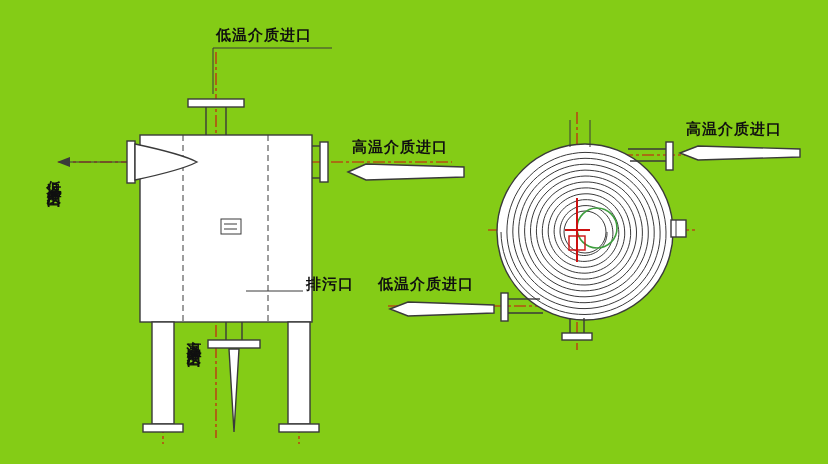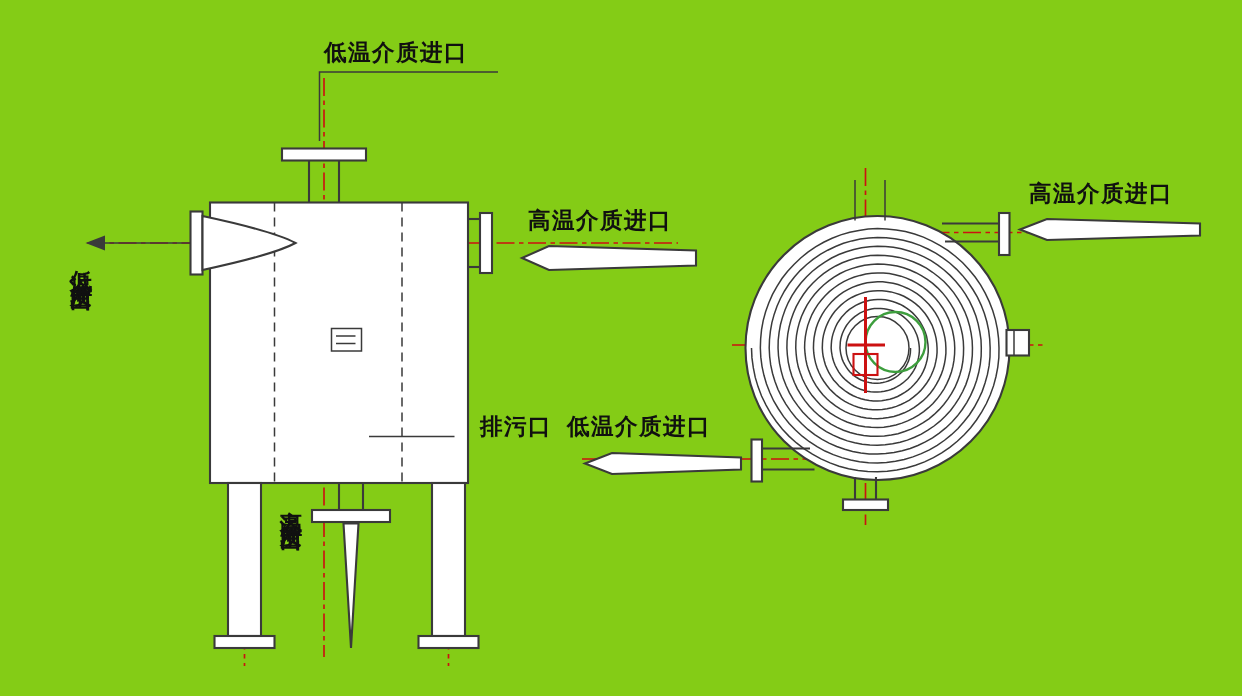--- a/index.html
+++ b/index.html
@@ -147,21 +147,21 @@
       <polygon class="wfill" points="390,309 408,302 494,305 494,313 408,316"></polygon>
     </g>
   </svg>
 
   <div class="label" style="left:216px; top:28px;">低温介质进口</div>
 
   <div class="label" style="left:352px; top:140px;">高温介质进口</div>
 
   <div class="label vertical" style="left:46px; top:168px;">低温介质出口</div>
 
-  <div class="label" style="left:320px; top:277px;">排污口</div>
+  <div class="label" style="left:306px; top:277px;">排污口</div>
 
   <div class="label" style="left:378px; top:277px;">低温介质进口</div>
 
   <div class="label vertical" style="left:186px; top:328px;">高温介质出口</div>
 
   <div class="label" style="left:686px; top:122px;">高温介质进口</div>
 
 </div>
 
 </body></html>

